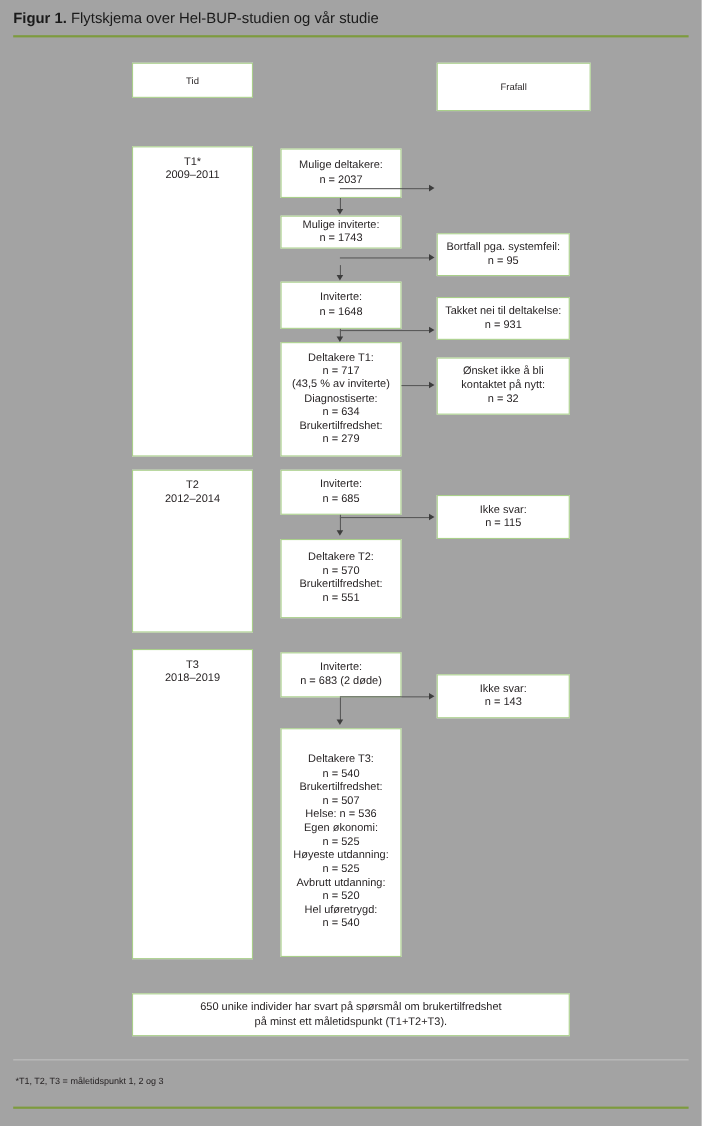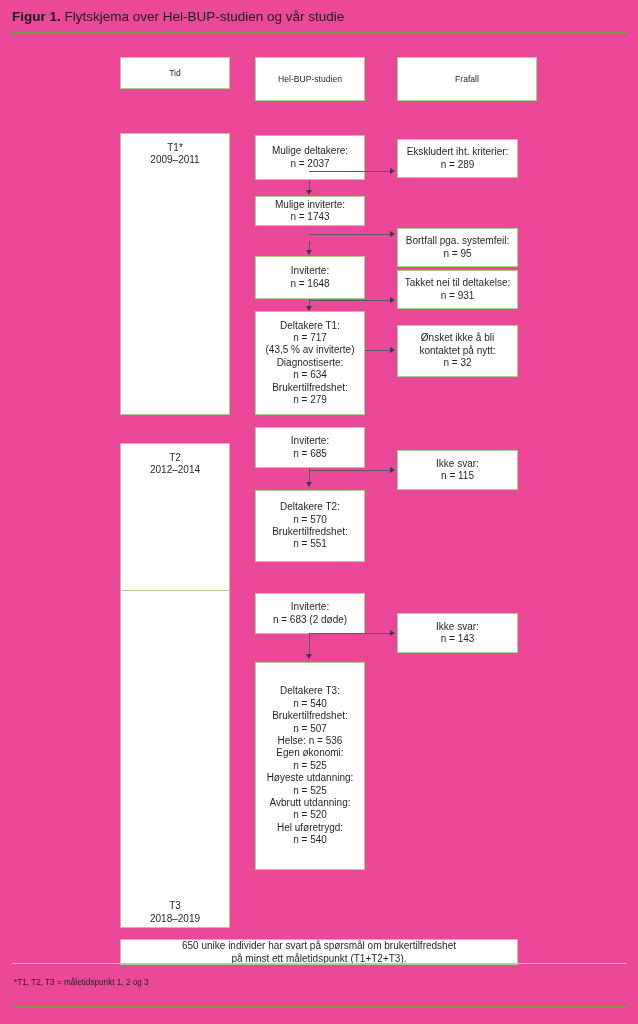--- a/index.html
+++ b/index.html
@@ -10,21 +10,21 @@
   }
   body {
     font-family: "Liberation Sans", "DejaVu Sans", sans-serif;
     color: #231f20;
   }
   #figure-root {
     position: relative;
     width: 638px;
     height: 1024px;
     overflow: hidden;
-    background: #ec4899;
+    background: #a3a3a3;
   }
 
   
   .fig-title {
     position: absolute;
     left: 12px;
     top: 8px;
     width: 600px;
     font-size: 13.5px;
     line-height: 18px;
@@ -128,36 +128,33 @@
 
   <div class="fig-title">
     <span class="fig-label">Figur 1.</span><span class="fig-caption"> Flytskjema over Hel-BUP-studien og vår studie</span>
   </div>
 
   <div class="rule rule-top"></div>
 
   <div class="box header-box" style="left:120px; top:57px; width:110px; height:32px;">
     <span class="box-text">Tid</span>
   </div>
-  <div class="box header-box" style="left:255px; top:57px; width:110px; height:44px;">
-    <span class="box-text">Hel-BUP-studien</span>
-  </div>
   <div class="box header-box" style="left:397px; top:57px; width:140px; height:44px;">
     <span class="box-text">Frafall</span>
   </div>
 
   <div class="box period-box" style="left:120px; top:133px; width:110px; height:282px;">
     <span class="box-text">T1*
 2009–2011</span>
   </div>
-  <div class="box period-box" style="left:120px; top:443px; width:110px; height:148px;">
+  <div class="box period-box" style="left:120px; top:427px; width:110px; height:148px;">
     <span class="box-text">T2
 2012–2014</span>
   </div>
-  <div class="box period-box" style="left:120px; top:590px; width:110px; height:338px;align-items:flex-end;">
+  <div class="box period-box" style="left:120px; top:590px; width:110px; height:282px;">
     <span class="box-text">T3
 2018–2019</span>
   </div>
 
   <div class="box" style="left:255px; top:135px; width:110px; height:45px;">
     <span class="box-text">Mulige deltakere:
 n = 2037</span>
   </div>
   <div class="box" style="left:255px; top:196px; width:110px; height:30px;text-align:center;">
     <span class="box-text">Mulige inviterte:
@@ -170,25 +167,21 @@
   <div class="box" style="left:255px; top:311px; width:110px; height:104px;">
     <span class="box-text">Deltakere T1:
 n = 717
 (43,5 % av inviterte)
 Diagnostiserte:
 n = 634
 Brukertilfredshet:
 n = 279</span>
   </div>
 
-  <div class="box" style="left:397px; top:139px; width:121px; height:39px;">
-    <span class="box-text">Ekskludert iht. kriterier:
-n = 289</span>
-  </div>
-  <div class="box" style="left:397px; top:228px; width:121px; height:39px;">
+  <div class="box" style="left:397px; top:212px; width:121px; height:39px;">
     <span class="box-text">Bortfall pga. systemfeil:
 n = 95</span>
   </div>
   <div class="box" style="left:397px; top:270px; width:121px; height:39px;">
     <span class="box-text">Takket nei til deltakelse:
 n = 931</span>
   </div>
   <div class="box" style="left:397px; top:325px; width:121px; height:52px;">
     <span class="box-text">Ønsket ikke å bli
 kontaktet på nytt:
@@ -257,21 +250,21 @@
   <div class="conn-v" style="left:309px; top:468px; height:16px;"></div>
   <div class="arrow-down" style="left:306px; top:482px;"></div>
   <div class="conn-h" style="left:309px; top:470px; width:82px;"></div>
   <div class="arrow-right" style="left:390px; top:467px;"></div>
 
   <div class="conn-v" style="left:309px; top:634px; height:22px;"></div>
   <div class="arrow-down" style="left:306px; top:654px;"></div>
   <div class="conn-h" style="left:309px; top:633px; width:82px;"></div>
   <div class="arrow-right" style="left:390px; top:630px;"></div>
 
-  <div class="box" style="left:120px; top:903px; width:398px; height:26px; line-height:13.5px;margin-top:36px;">
+  <div class="box" style="left:120px; top:903px; width:398px; height:39px; line-height:13.5px;">
     <span class="box-text">650 unike individer har svart på spørsmål om brukertilfredshet
 på minst ett måletidspunkt (T1+T2+T3).</span>
   </div>
 
   <div class="rule-footnote-top"></div>
   <div class="footnote">*T1, T2, T3 = måletidspunkt 1, 2 og 3</div>
   <div class="rule rule-bottom"></div>
 
 </div>
 

